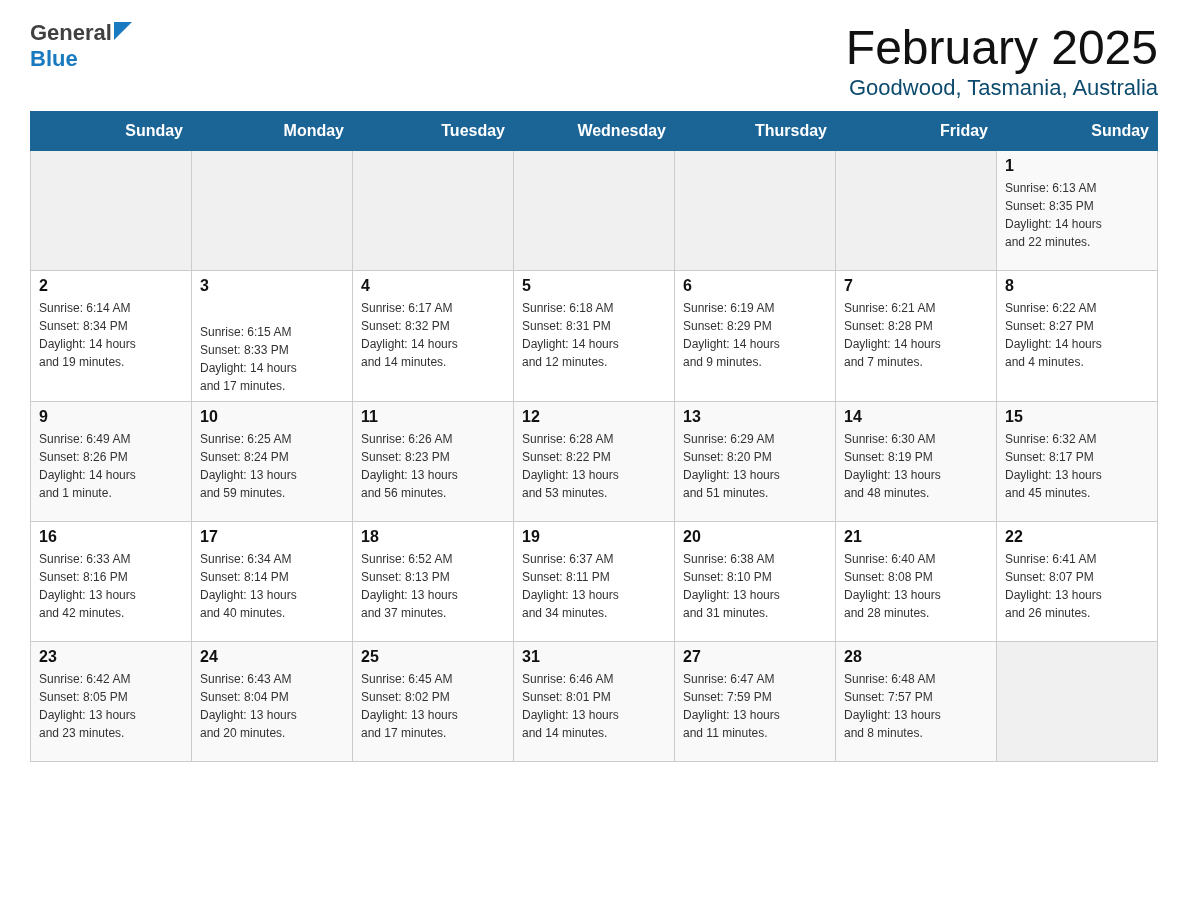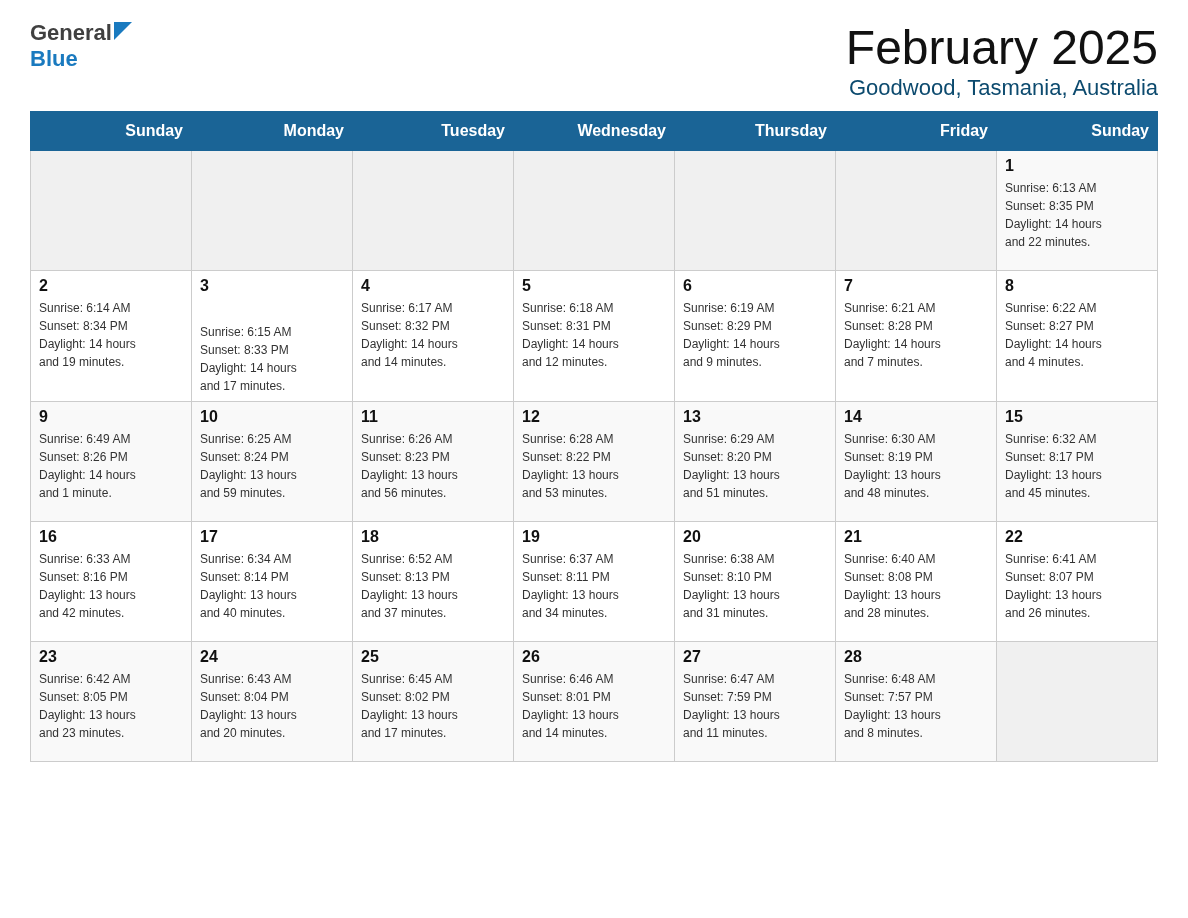--- a/index.html
+++ b/index.html
@@ -310,21 +310,21 @@
 and 20 minutes.</div>
         </td>
         <td>
           <span class="day-number">25</span>
           <div class="day-info" style="white-space: pre-line;">Sunrise: 6:45 AM
 Sunset: 8:02 PM
 Daylight: 13 hours
 and 17 minutes.</div>
         </td>
         <td>
-          <span class="day-number">26</span>
+          <span class="day-number">31</span>
           <div class="day-info" style="white-space: pre-line;">Sunrise: 6:46 AM
 Sunset: 8:01 PM
 Daylight: 13 hours
 and 14 minutes.</div>
         </td>
         <td>
           <span class="day-number">27</span>
           <div class="day-info" style="white-space: pre-line;">Sunrise: 6:47 AM
 Sunset: 7:59 PM
 Daylight: 13 hours

